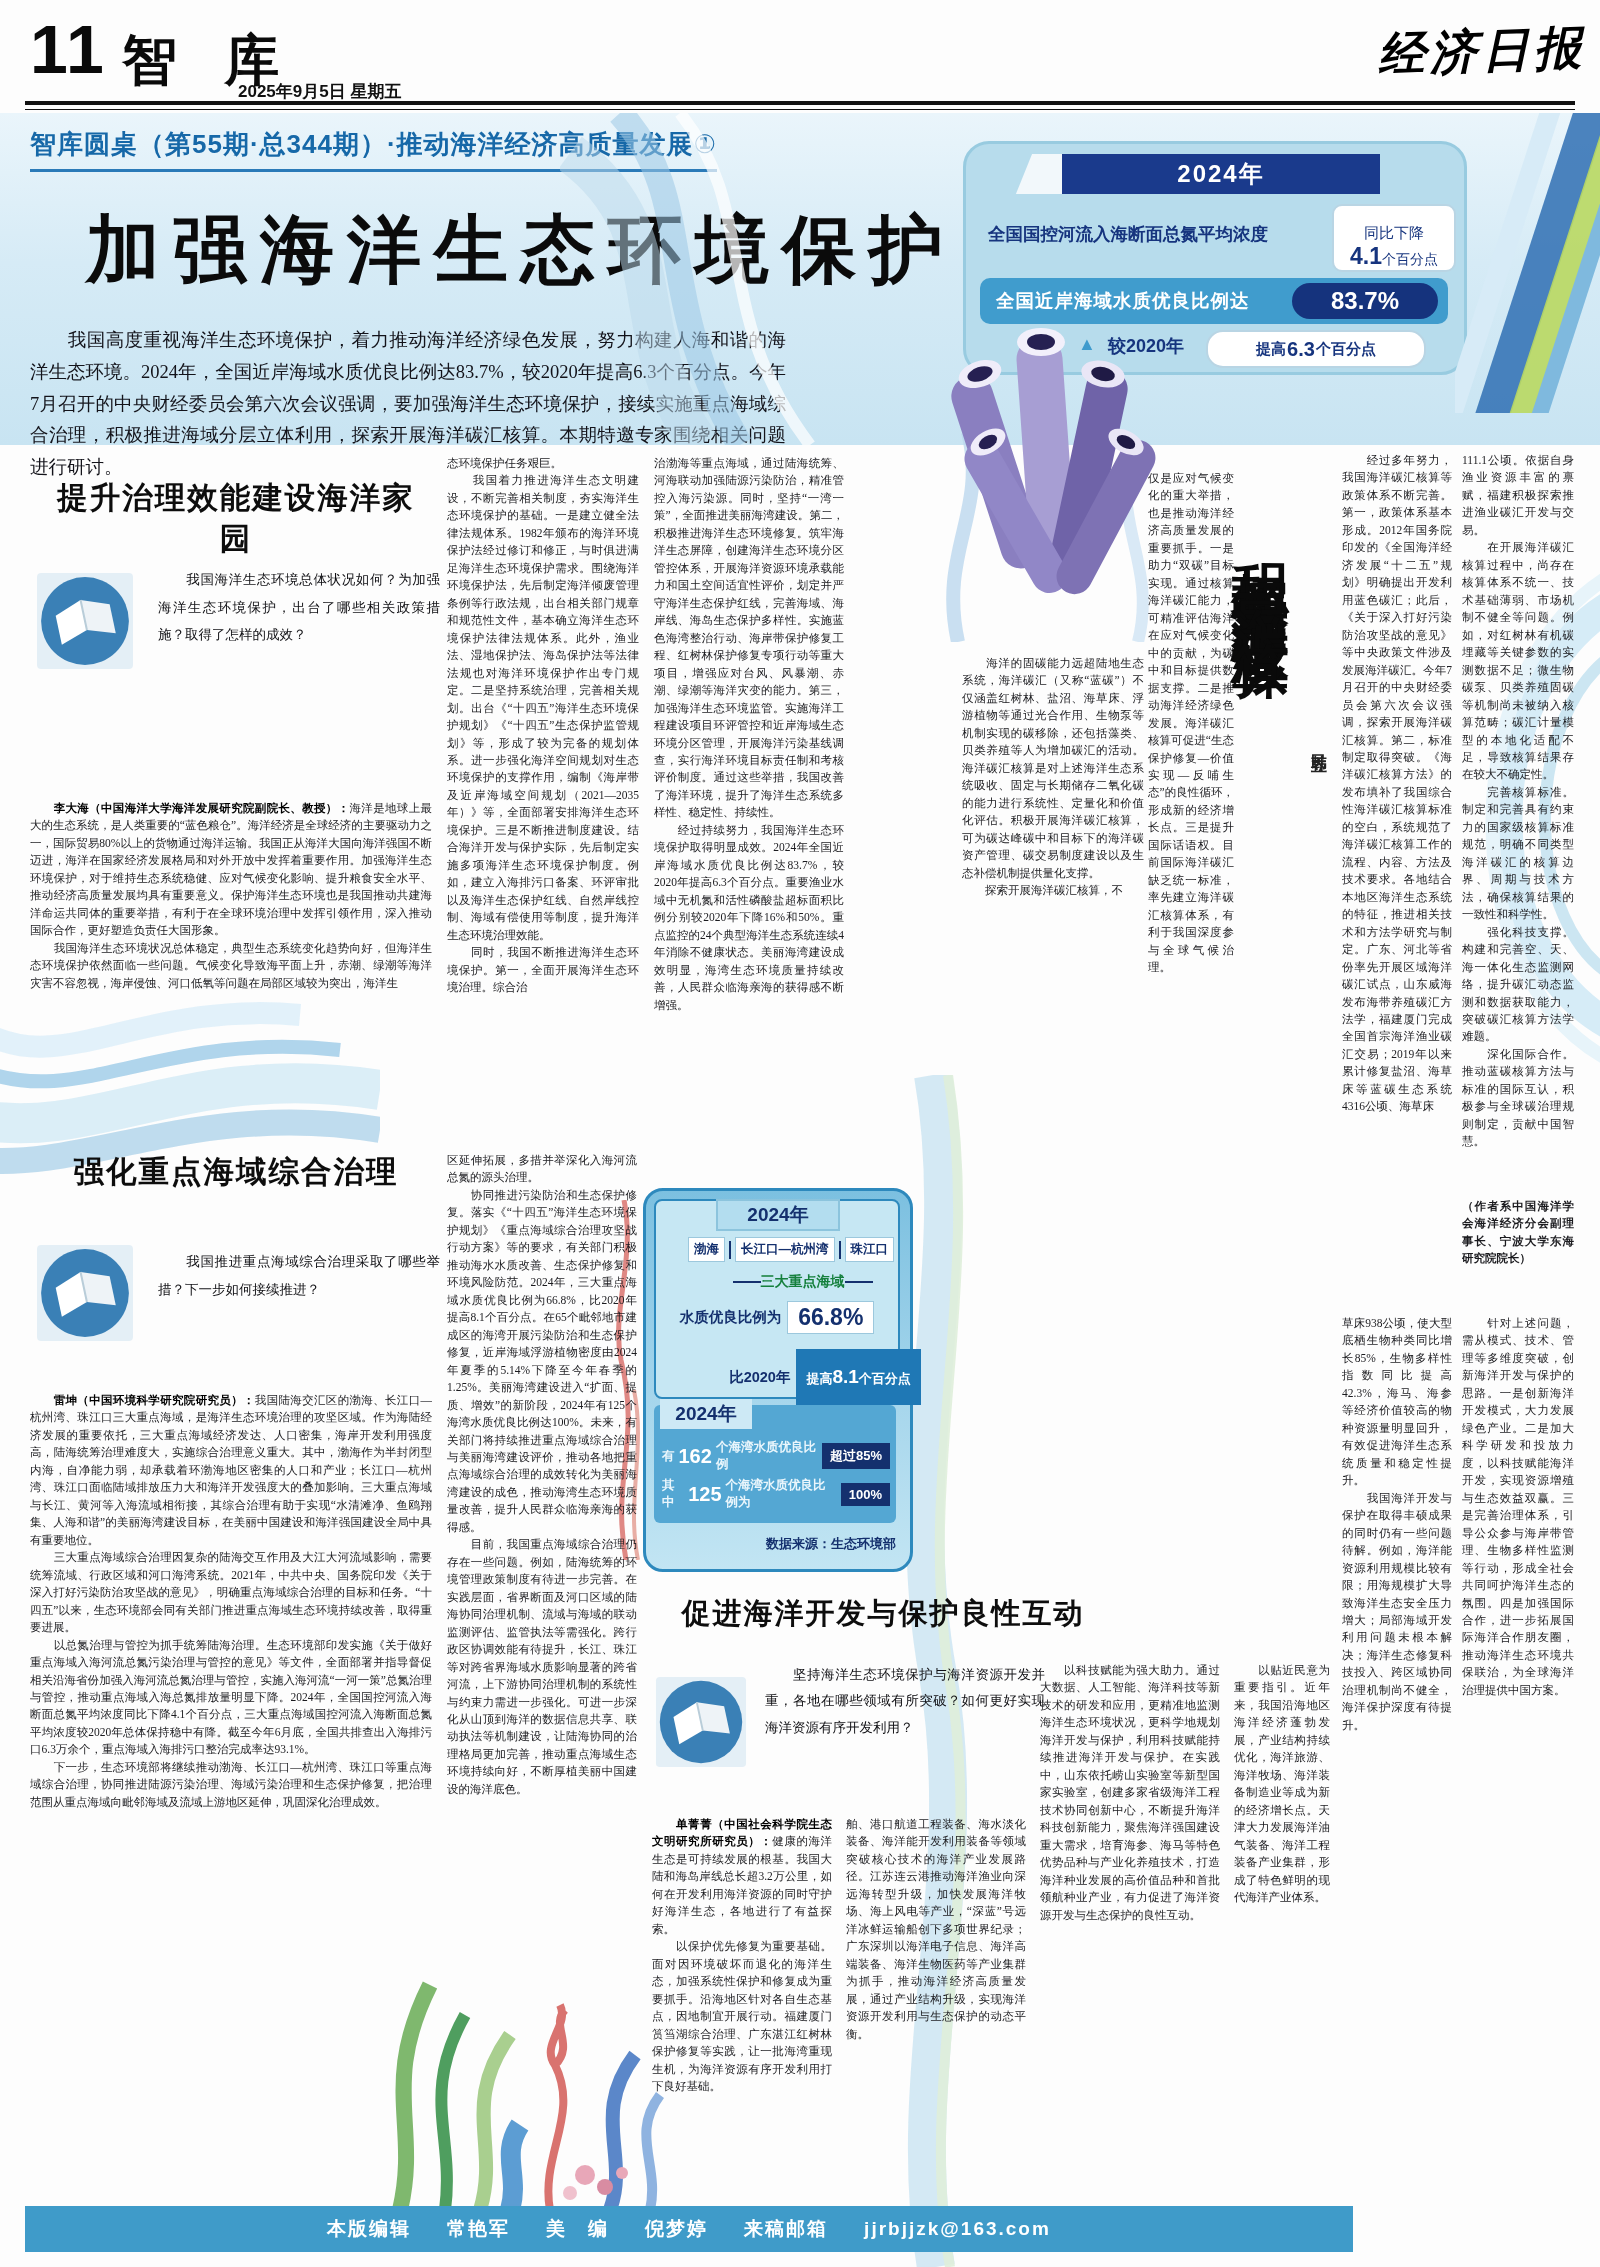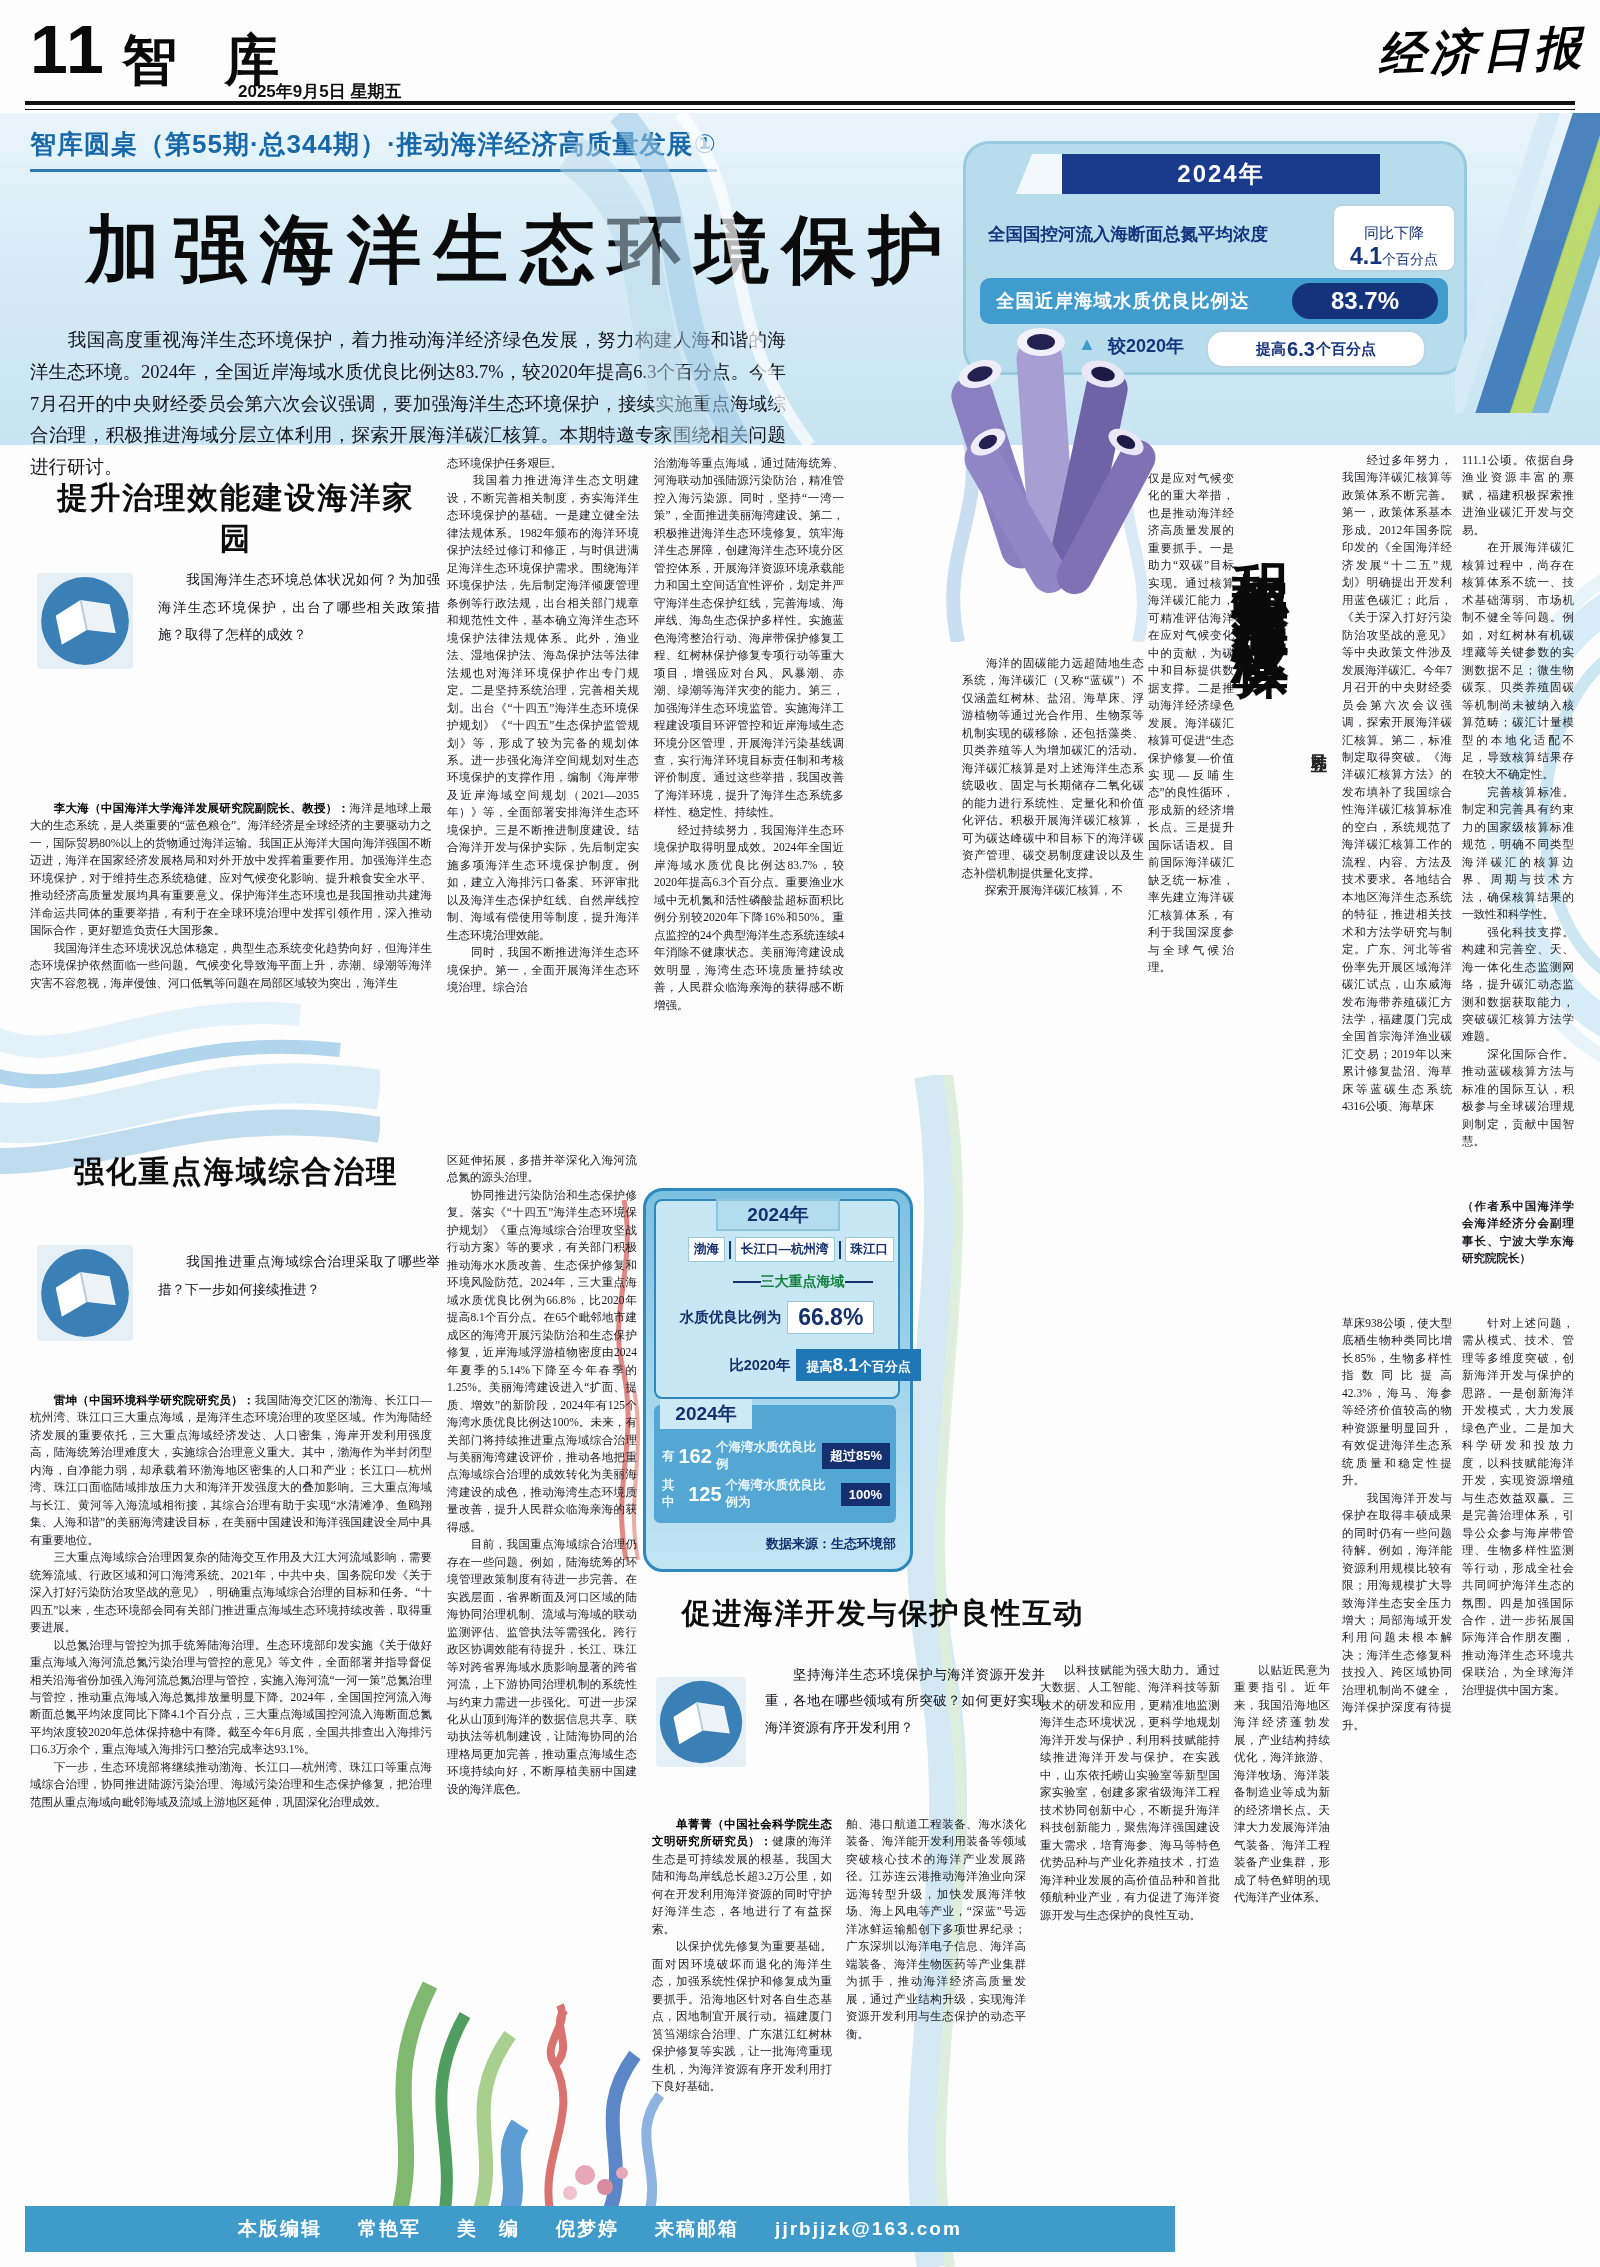--- a/index.html
+++ b/index.html
@@ -70,33 +70,33 @@
           padding:3px 5px;white-space:nowrap;}
   .mi-sep{width:2px;height:18px;background:#14306e;}
   .mi-group{left:0;top:72px;width:293px;display:flex;align-items:center;justify-content:center;gap:0;
             color:#15803d;font-size:14px;font-weight:bold;}
   .mi-line{width:28px;height:2px;background:#14306e;}
   .mi-rate{left:0;top:100px;width:242px;display:flex;align-items:center;justify-content:center;gap:6px;}
   .mi-rate-label{color:#14306e;font-size:14.5px;font-weight:bold;}
   .mi-rate-val{background:#fff;border:1px solid #9cc8dd;color:#14306e;font-size:23px;font-weight:bold;padding:2px 10px;}
   .mi-vs{left:0;top:148px;width:242px;display:flex;align-items:center;justify-content:center;gap:6px;margin-left:48px;}
   .mi-vs-label{color:#14306e;font-size:14.5px;font-weight:bold;}
-  .mi-vs-val{background:#1f78b5;color:#fff;font-size:13px;font-weight:bold;padding:5px 10px;}
+  .mi-vs-val{background:#1f78b5;color:#fff;font-size:13px;font-weight:bold;padding:17px 10px;}
   .mi-vs-val b{font-size:19px;}
   .mi-card2{left:8px;top:214px;width:242px;height:118px;background:#54a7d3;border-radius:6px;}
   .mi-year2{left:6px;top:-6px;width:92px;height:30px;background:#cde9f5;color:#14306e;font-size:19px;font-weight:bold;
             display:flex;align-items:center;justify-content:center;}
   .mi-l1{left:8px;top:34px;width:228px;display:flex;align-items:center;gap:4px;color:#eaf6fc;font-size:12.5px;font-weight:bold;}
   .mi-l1 b{font-size:20px;color:#fff;}
   .mi-badge{background:#14306e;color:#fff;font-size:13px;font-weight:bold;padding:4px 8px;margin-left:auto;white-space:nowrap;}
   .mi-l2{left:8px;top:72px;width:228px;display:flex;align-items:center;gap:4px;color:#eaf6fc;font-size:12.5px;font-weight:bold;}
   .mi-l2 b{font-size:20px;color:#fff;}
   .mi-src{left:0;top:344px;width:250px;text-align:right;color:#14306e;font-size:13px;font-weight:bold;}
   
-  .footer-bar{left:25px;top:2206px;width:1150px;height:46px;background:#3f9bc9;z-index:6;
+  .footer-bar{left:25px;top:2206px;width:1328px;height:46px;background:#3f9bc9;z-index:6;
               display:flex;align-items:center;justify-content:center;gap:36px;
               color:#fff;font-weight:bold;font-size:19px;letter-spacing:2px;
               font-family:"Liberation Sans","DejaVu Sans",sans-serif;}
   .deco{pointer-events:none;z-index:1;}
   .z2{z-index:2;}
 </style>
 </head>
 <body>
 
 <div id="canvas">

